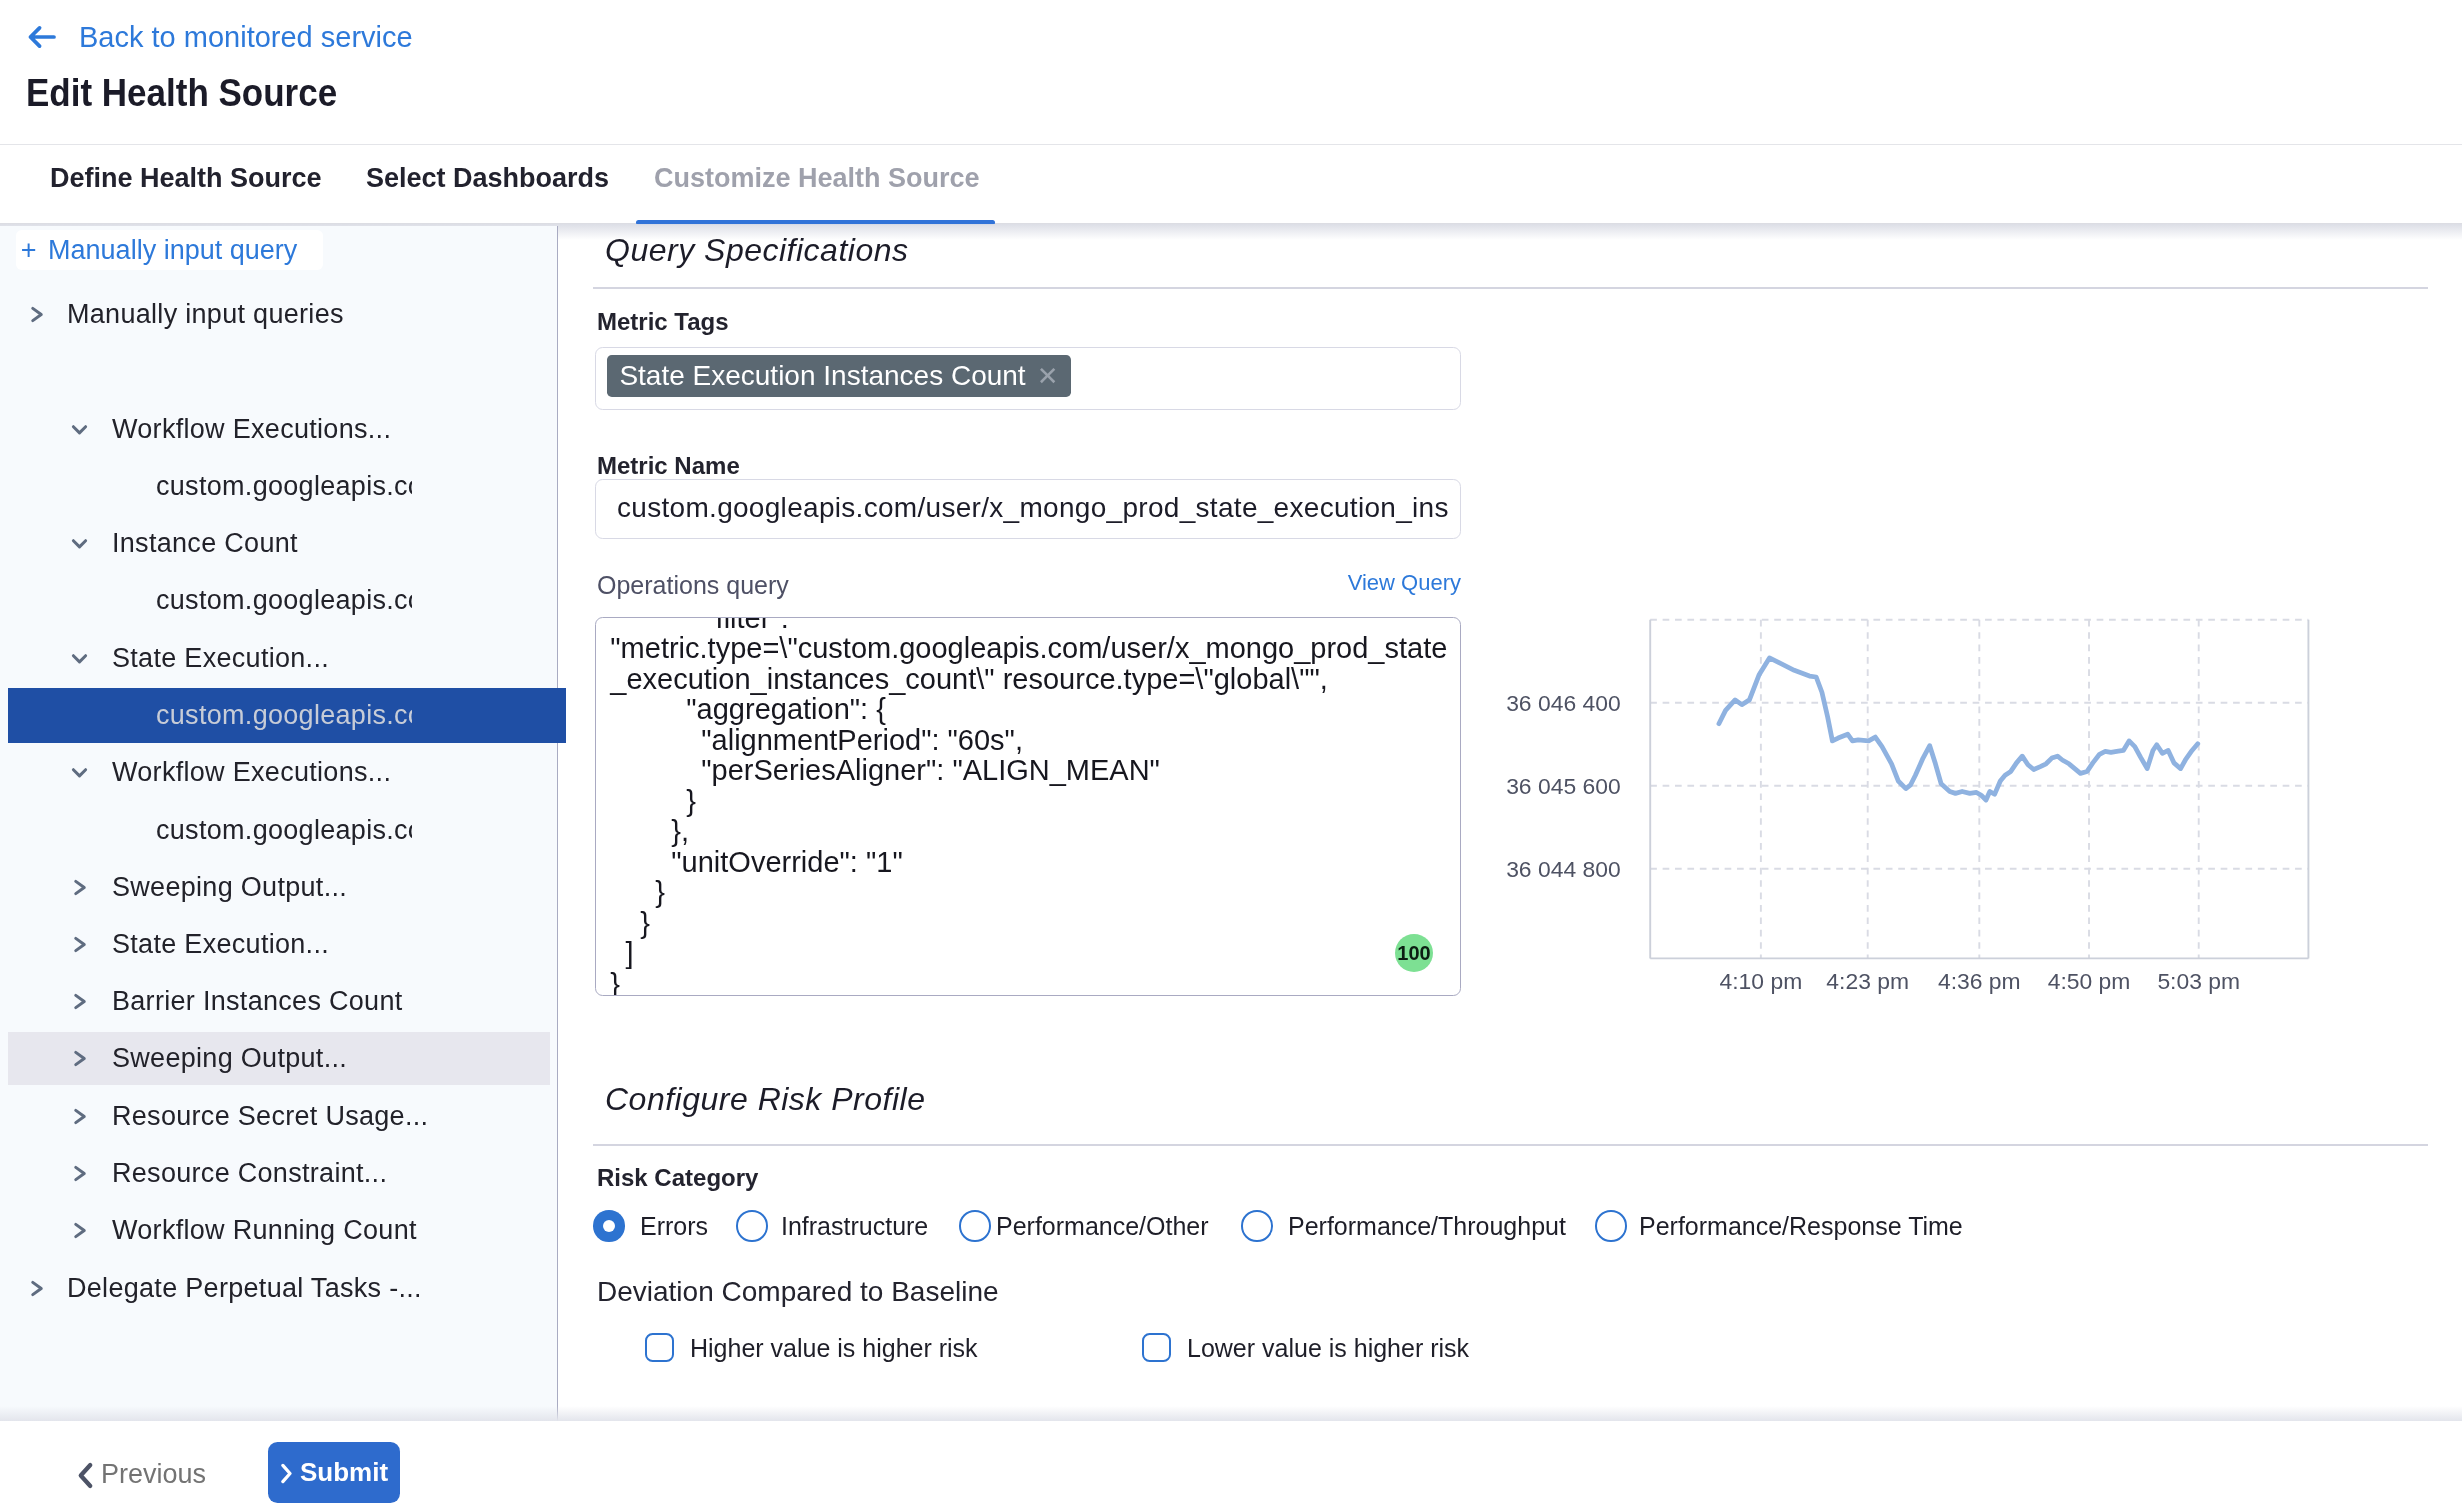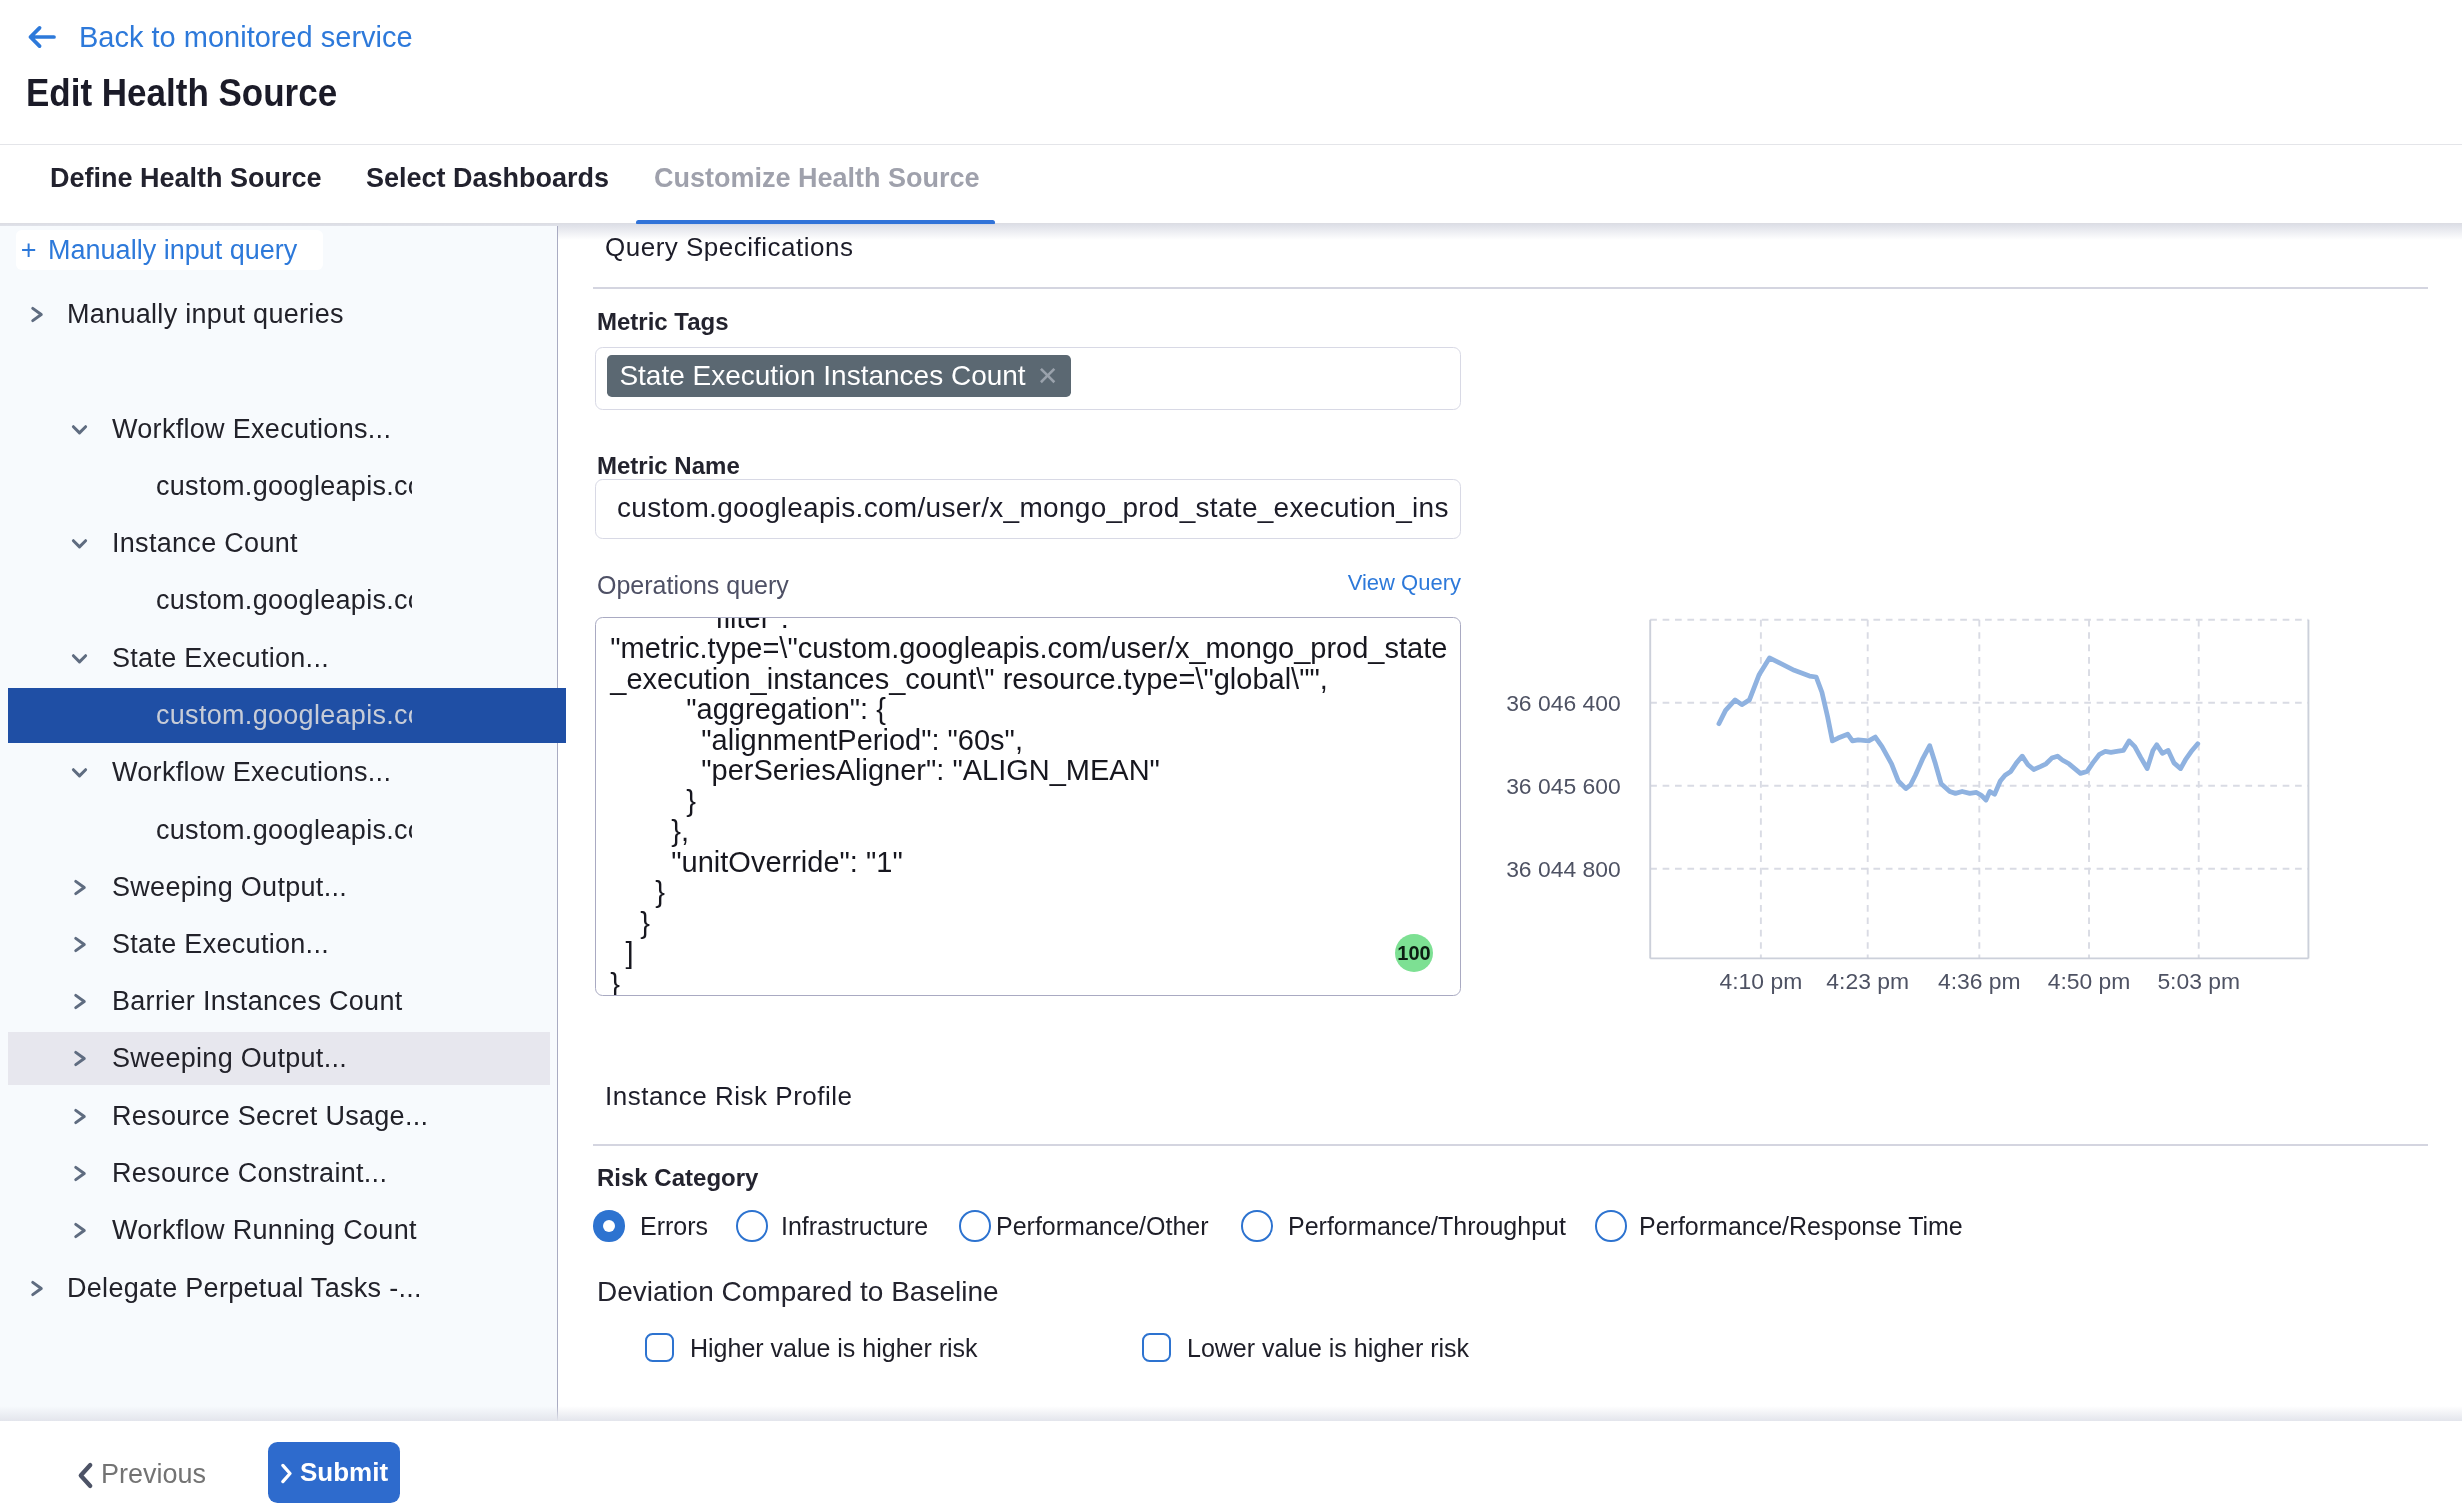--- a/index.html
+++ b/index.html
@@ -26,21 +26,21 @@
 .trow .lbl { position:absolute; top:50%; margin-top:-16px; font-size:27px; letter-spacing:0.3px; color:#22222a; white-space:nowrap; }
 .l0 .chev { left:19px; } .l0 .lbl { left:59px; }
 .l1 .chev { left:62px; } .l1 .lbl { left:104px; }
 .l2 .lbl { left:148px; width:256px; overflow:hidden; }
 .rowsel { background:#1f4fa5; height:55px; }
 .rowsel .lbl { color:#c7ccd7; }
 .rowgrey { background:#e7e7ee; height:53px; }
 .clip { width:558px; overflow:hidden; }
 
 
-.h2 { position:absolute; left:605px; font-size:26px; letter-spacing:0.5px; color:#1c1c28; }
+.h2 { position:absolute; left:605px; font-size:32px; letter-spacing:0.5px; color:#1c1c28;font-style:italic; }
 .hr { position:absolute; left:593px; width:1835px; height:1.9px; background:#d4d5e0; }
 .flabel { position:absolute; left:597px; font-size:24px; font-weight:bold; color:#23232e; }
 .input { position:absolute; left:595px; width:866px; background:#fff; border:1.9px solid #d8d9e5; border-radius:7.6px; }
 #chip { left:607px; top:355px; width:464px; height:42px; background:#5b6872; border-radius:4.8px; color:#fff; font-size:28px; line-height:42px; padding-left:12.4px; }
 #chipx { position:absolute; right:12.4px; top:0; color:#9aa2ac; font-size:26px; font-weight:normal; }
 #mname { font-size:28px; letter-spacing:0.3px; color:#1c1c28; line-height:56px; padding-left:21px; white-space:nowrap; overflow:hidden; }
 #opslabel { position:absolute; left:597px; top:571px; font-size:25px; color:#4e5065; }
 #viewquery { position:absolute; left:1318px; top:570px; width:143px; text-align:right; font-size:22px; color:#2d79da; }
 #ta { left:595px; top:617px; width:866px; height:379px; border:1.9px solid #a9aac2; overflow:hidden; }
 #ta .code { margin-top:-15.3px; padding-left:14.3px; font-size:29px; line-height:30.5px; color:#17171f; white-space:pre; }
@@ -227,21 +227,21 @@
     <text x="1698" y="832" font-size="24" fill="#4e5263" text-anchor="end" font-family="Liberation Sans, sans-serif">36 045 600</text>
     <text x="1698" y="919" font-size="24" fill="#4e5263" text-anchor="end" font-family="Liberation Sans, sans-serif">36 044 800</text>
     <text x="1845" y="1036" font-size="24" fill="#4e5263" text-anchor="middle" font-family="Liberation Sans, sans-serif">4:10 pm</text>
     <text x="1957" y="1036" font-size="24" fill="#4e5263" text-anchor="middle" font-family="Liberation Sans, sans-serif">4:23 pm</text>
     <text x="2074" y="1036" font-size="24" fill="#4e5263" text-anchor="middle" font-family="Liberation Sans, sans-serif">4:36 pm</text>
     <text x="2189" y="1036" font-size="24" fill="#4e5263" text-anchor="middle" font-family="Liberation Sans, sans-serif">4:50 pm</text>
     <text x="2304" y="1036" font-size="24" fill="#4e5263" text-anchor="middle" font-family="Liberation Sans, sans-serif">5:03 pm</text>
     <polyline points="1801,758 1808,744 1818,733 1825,738 1833,733 1843,707 1854,689 1864,694 1880,702 1896,708 1903,709 1909,725 1915,751 1920,776 1926,773 1936,769 1941,776 1947,775 1958,776 1965,772 1972,782 1982,800 1989,818 1997,826 2002,822 2007,812 2015,794 2022,781 2028,800 2034,821 2043,829 2049,831 2056,829 2064,831 2071,830 2076,833 2081,838 2085,829 2090,832 2096,818 2101,812 2107,808 2113,799 2119,792 2125,801 2131,806 2138,803 2144,800 2150,794 2156,792 2161,796 2168,800 2174,805 2180,810 2187,808 2193,799 2200,790 2206,787 2212,788 2218,787 2225,786 2231,776 2237,782 2243,793 2250,805 2256,786 2260,780 2266,789 2272,786 2278,799 2285,805 2290,796 2297,786 2303,779" fill="none" stroke="#8fb2e0" stroke-width="5" stroke-linejoin="round" stroke-linecap="round"></polyline>
   </svg>
 
-<div class="abs h2" style="top:1081px">Instance Risk Profile</div>
+<div class="abs h2" style="top:1081px">Configure Risk Profile</div>
 <div class="abs hr" style="top:1144px"></div>
 <div class="abs flabel" style="top:1164px">Risk Category</div>
 <div class="radio on" style="left:593px;top:1210px"></div>
 <div class="rlbl" style="left:640px">Errors</div>
 <div class="radio" style="left:736px;top:1210px"></div>
 <div class="rlbl" style="left:781px">Infrastructure</div>
 <div class="radio" style="left:959px;top:1210px"></div>
 <div class="rlbl" style="left:996px">Performance/Other</div>
 <div class="radio" style="left:1241px;top:1210px"></div>
 <div class="rlbl" style="left:1288px">Performance/Throughput</div>

